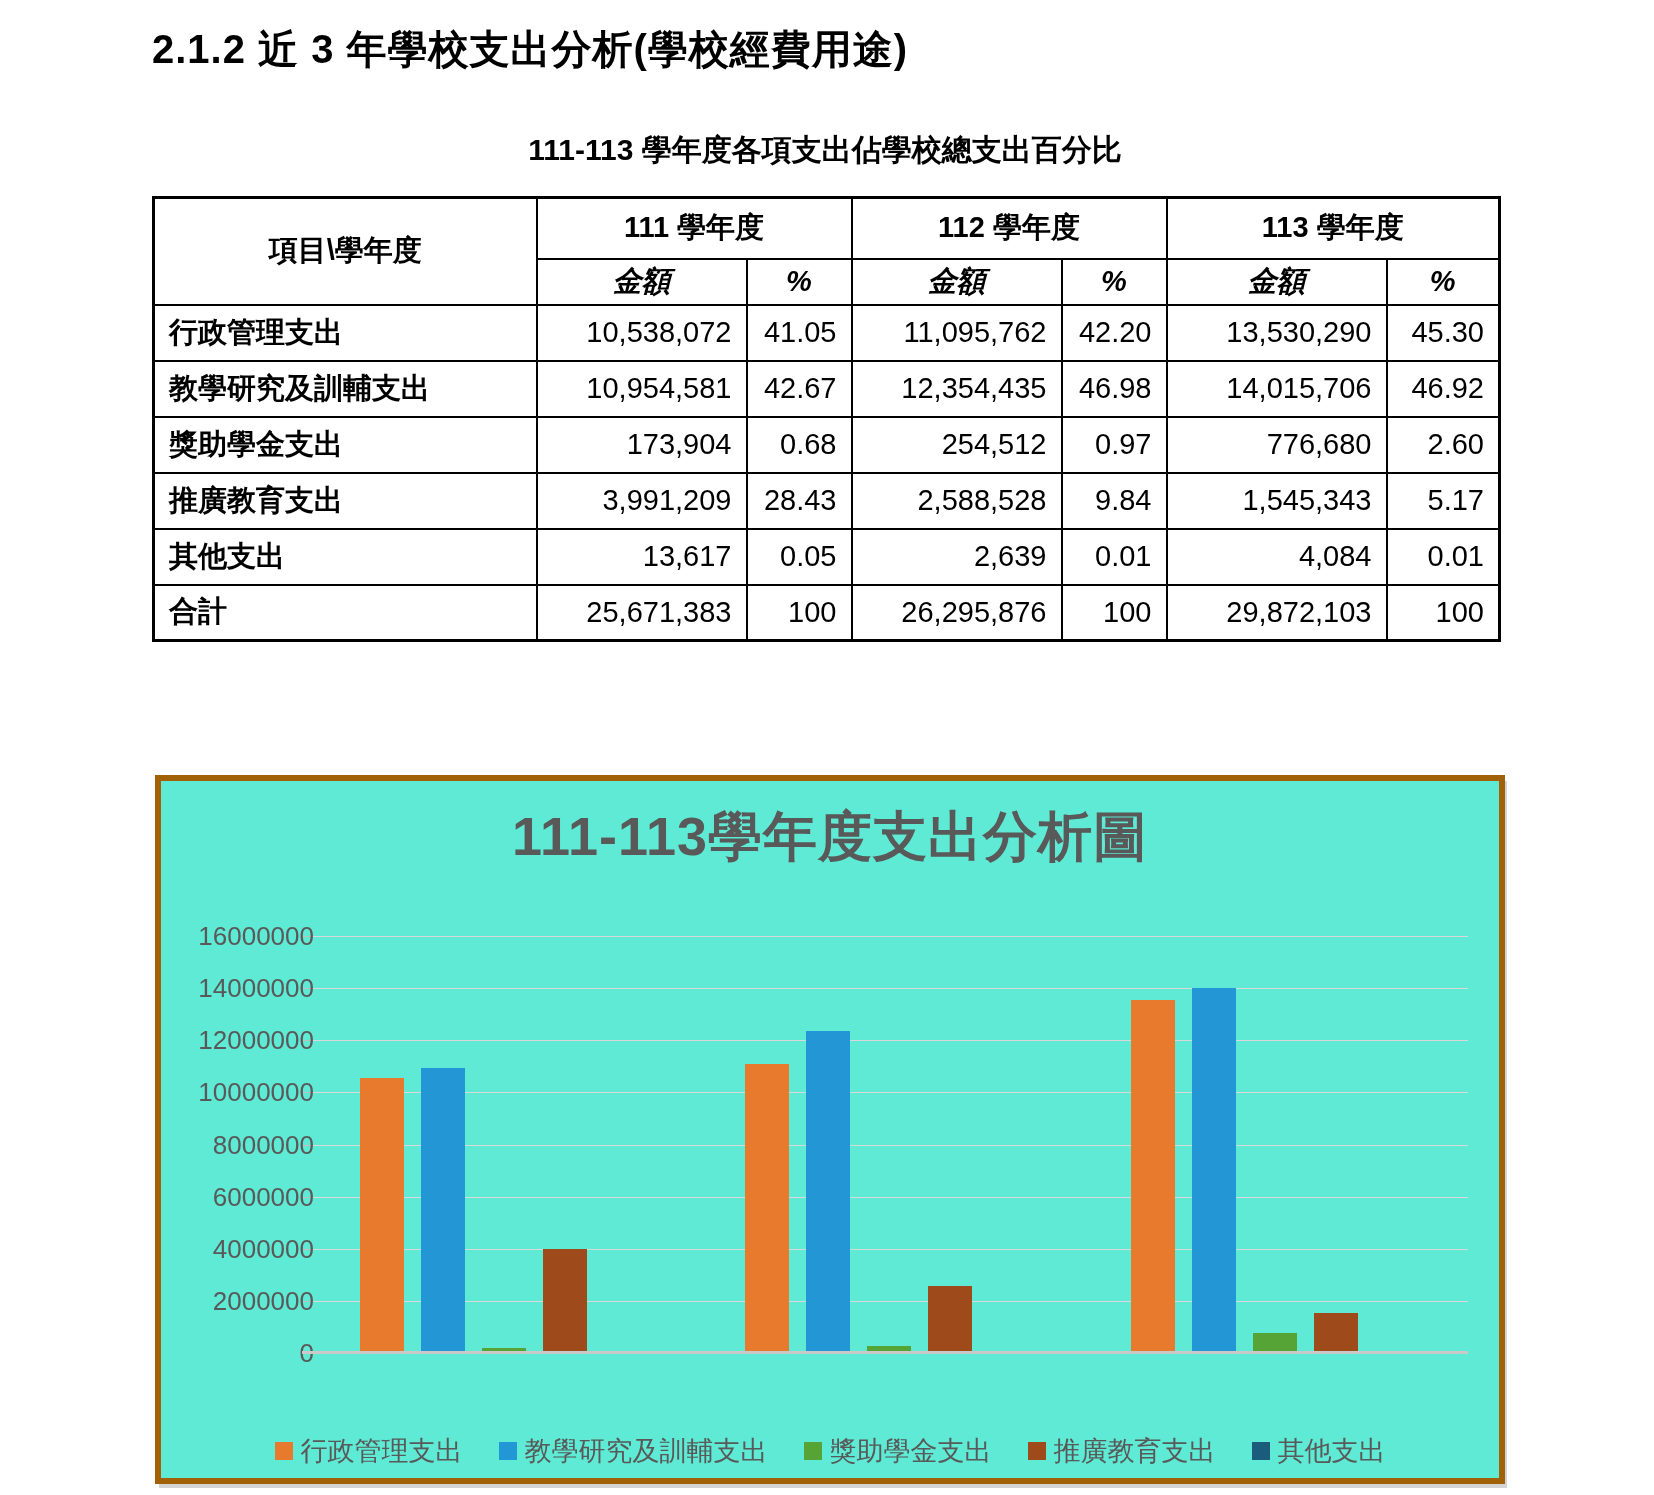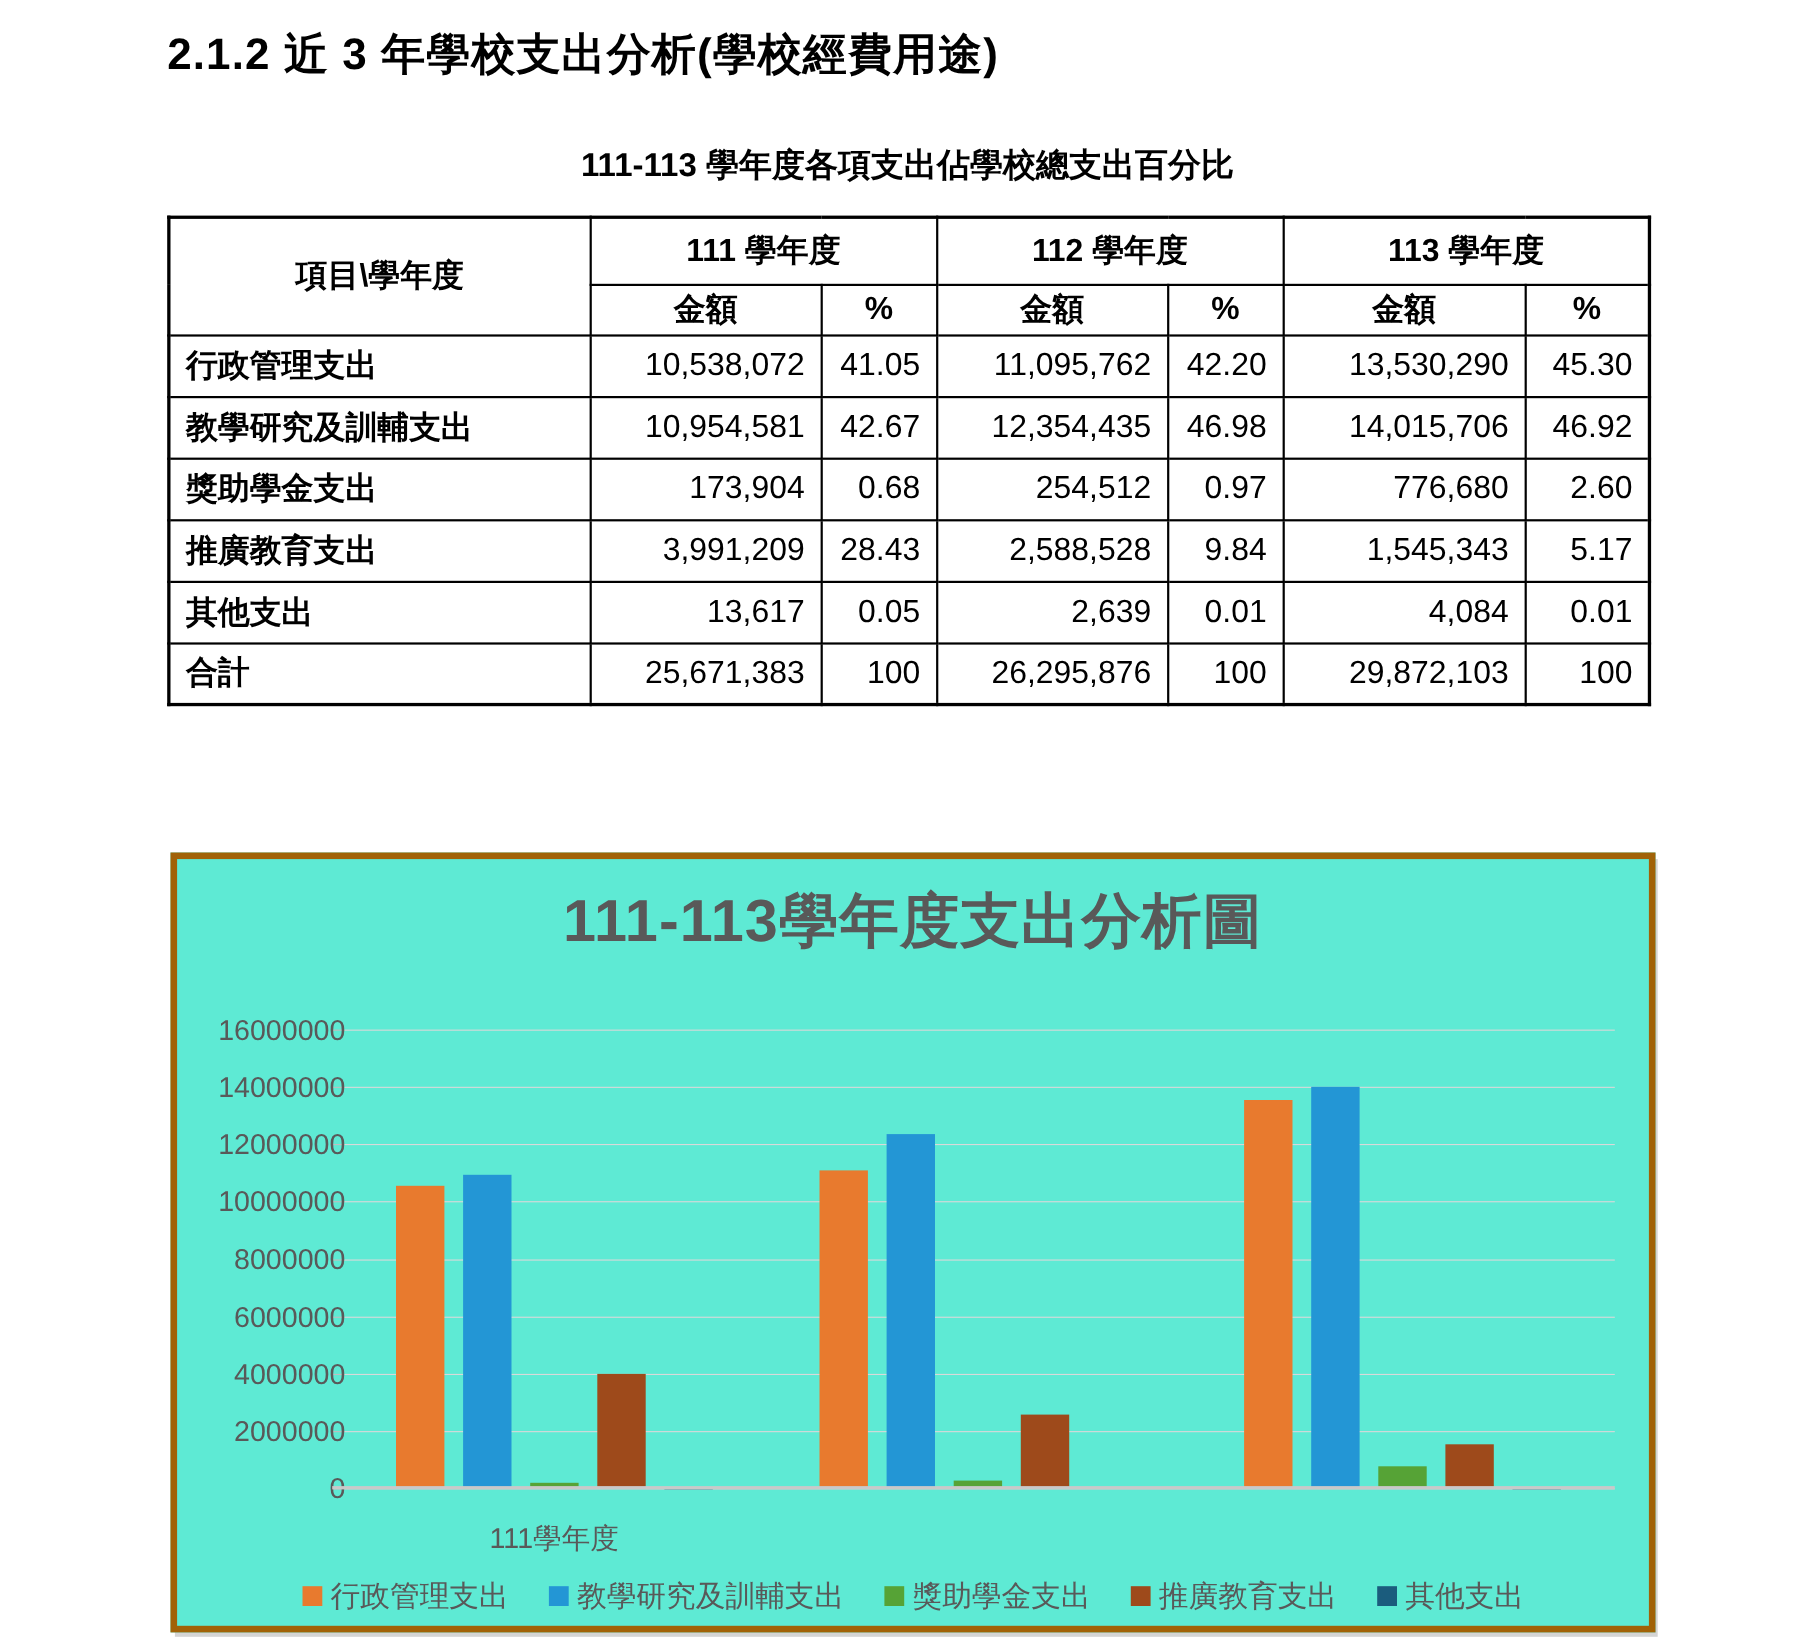--- a/index.html
+++ b/index.html
@@ -20,21 +20,21 @@
     position:absolute;left:152px;top:196px;width:1346px;
     border-collapse:collapse;table-layout:fixed;
     font-size:29px;
   }
   table.data-table th,table.data-table td{
     border:2px solid #000;padding:0 14px;vertical-align:middle;
     overflow:hidden;white-space:nowrap;
   }
   table.data-table{border:3px solid #000;}
   table.data-table thead th{font-weight:bold;text-align:center;}
-  tr.hrow1{height:61px;} tr.hrow2{height:46px;}
+  tr.hrow1{height:61px;} tr.hrow2{height:46px;font-style:italic;}
   tbody tr{height:56px;}
   td.row-label{font-weight:bold;text-align:left;}
   td.num{text-align:right;font-weight:normal;}
   
   .chart-box{
     position:absolute;left:155px;top:775px;width:1338px;height:697px;
     background:#5eead4;border:6px solid #a16207;
     box-shadow:3px 5px 0 -1px #d4d4d4;
   }
   .chart-title{
@@ -189,21 +189,20 @@
         <div class="gridline" style="top: 0px;"></div>
         <div class="ytick" style="top: 0px;"></div>
         <div class="ylab" style="top: -13px;">16000000</div>
         <div class="bar-group" style="left: 0px; width: 385.667px;">
           <div class="bar" style="height: 274.65px; background: rgb(232, 122, 46);"></div>
           <div class="bar" style="height: 285.5px; background: rgb(35, 150, 213);"></div>
           <div class="bar" style="height: 4.53px; background: rgb(86, 163, 54);"></div>
           <div class="bar" style="height: 104.02px; background: rgb(158, 74, 27);"></div>
           <div class="bar" style="height: 0.35px; background: rgb(27, 92, 125);"></div>
         </div>
-        <div class="xlab" style="left: 0px; width: 385.667px; top: 445px;">111學年度</div>
         <div class="bar-group" style="left: 385.667px; width: 385.667px;">
           <div class="bar" style="height: 289.18px; background: rgb(232, 122, 46);"></div>
           <div class="bar" style="height: 321.99px; background: rgb(35, 150, 213);"></div>
           <div class="bar" style="height: 6.63px; background: rgb(86, 163, 54);"></div>
           <div class="bar" style="height: 67.46px; background: rgb(158, 74, 27);"></div>
           <div class="bar" style="height: 0.07px; background: rgb(27, 92, 125);"></div>
         </div>
         <div class="bar-group" style="left: 771.333px; width: 385.667px;">
           <div class="bar" style="height: 352.63px; background: rgb(232, 122, 46);"></div>
           <div class="bar" style="height: 365.28px; background: rgb(35, 150, 213);"></div>

